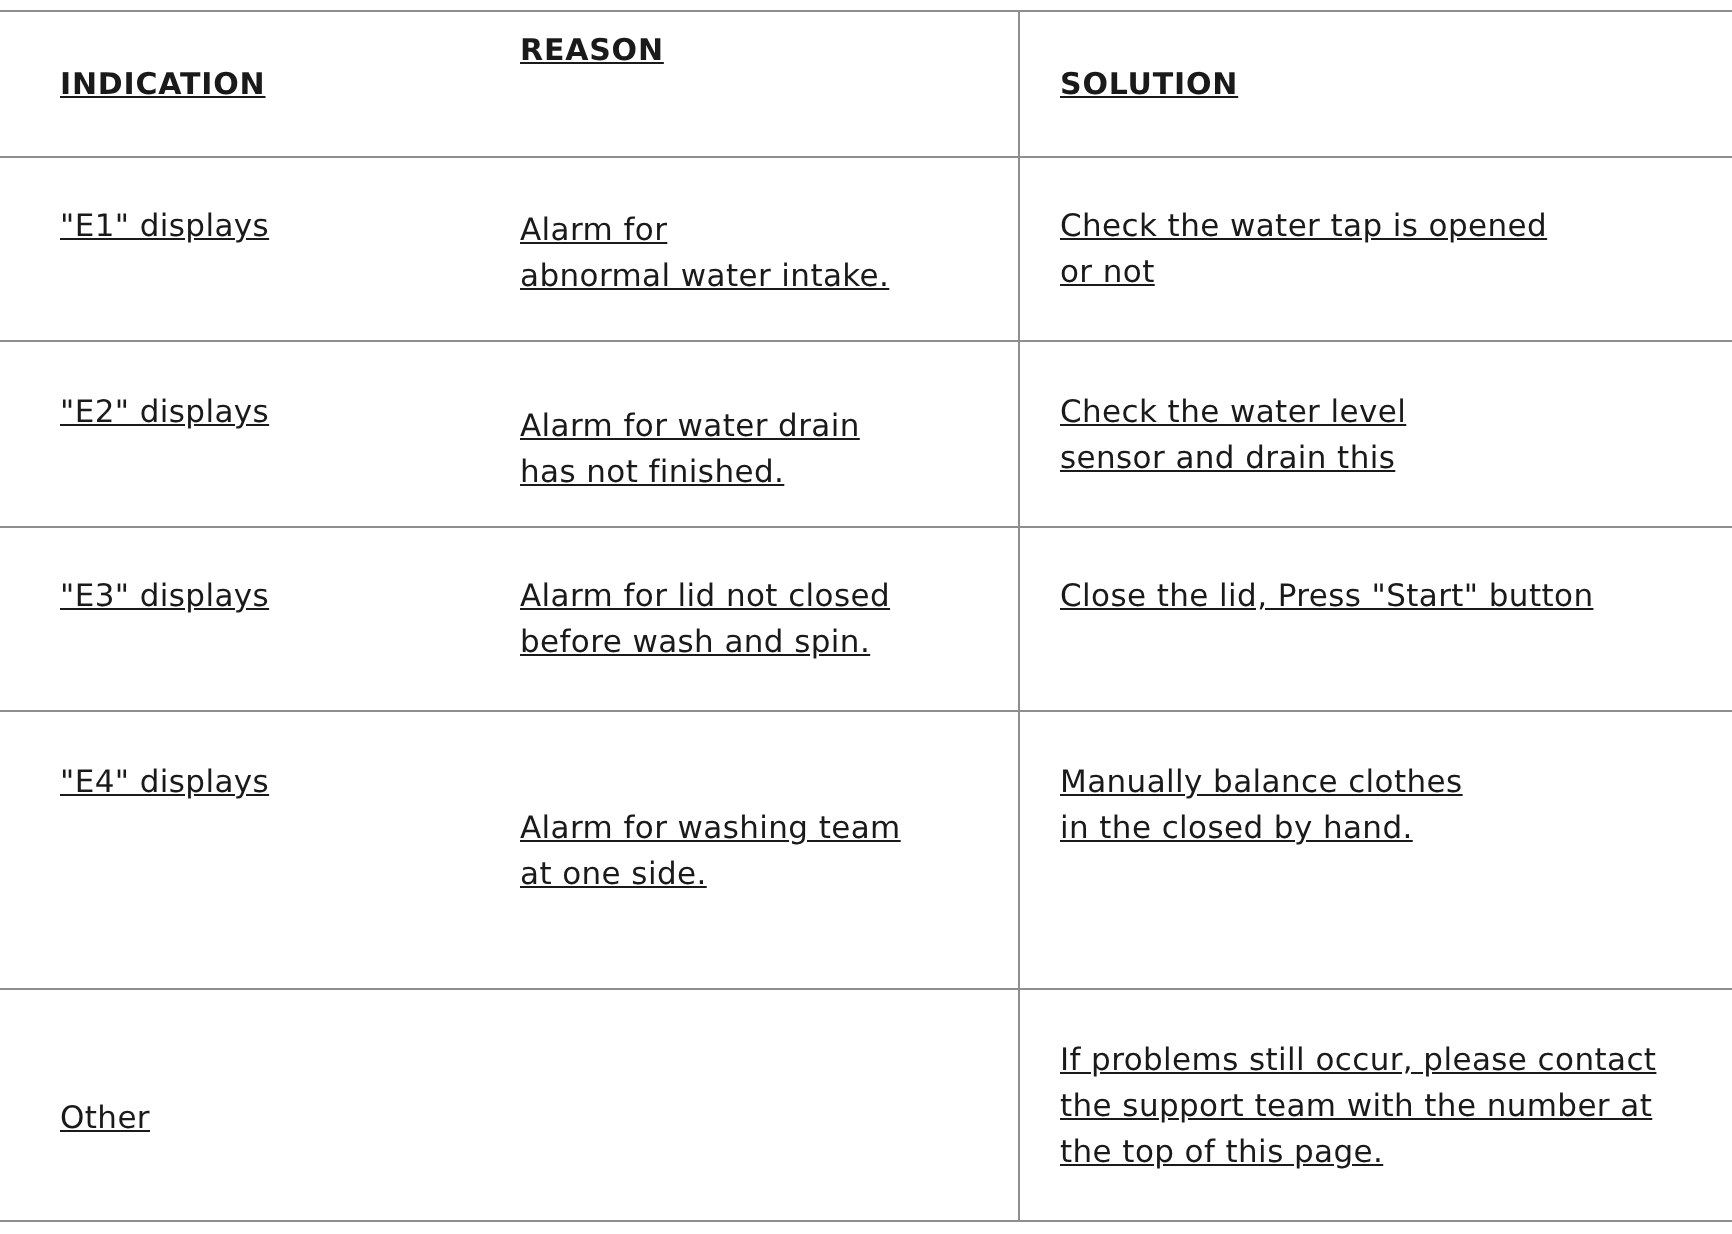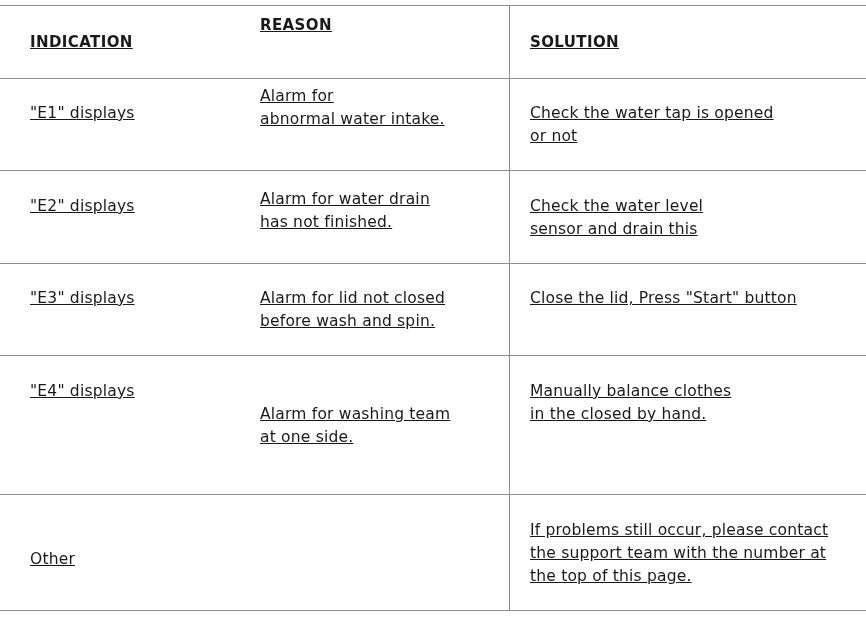--- a/index.html
+++ b/index.html
@@ -24,27 +24,27 @@
   <div class="hline" style="top:355px"></div>
   <div class="hline" style="top:494px"></div>
   <div class="hline" style="top:610px"></div>
   <div class="vline"></div>
 
   <div class="cell hdr c1" style="top:31px">INDICATION</div>
   <div class="cell hdr c2" style="top:14px">REASON</div>
   <div class="cell hdr c3" style="top:31px">SOLUTION</div>
 
   <div class="cell c1" style="top:102px">"E1" displays</div>
-  <div class="cell c2" style="top:85px">Alarm for
+  <div class="cell c2" style="top:104px">Alarm for
 abnormal water intake.</div>
   <div class="cell c3" style="top:102px">Check the water tap is opened
 or not</div>
 
   <div class="cell c1" style="top:195px">"E2" displays</div>
-  <div class="cell c2" style="top:188px">Alarm for water drain
+  <div class="cell c2" style="top:202px">Alarm for water drain
 has not finished.</div>
   <div class="cell c3" style="top:195px">Check the water level
 sensor and drain this</div>
 
   <div class="cell c1" style="top:287px">"E3" displays</div>
   <div class="cell c2" style="top:287px">Alarm for lid not closed
 before wash and spin.</div>
   <div class="cell c3" style="top:287px">Close the lid, Press "Start" button</div>
 
   <div class="cell c1" style="top:380px">"E4" displays</div>

